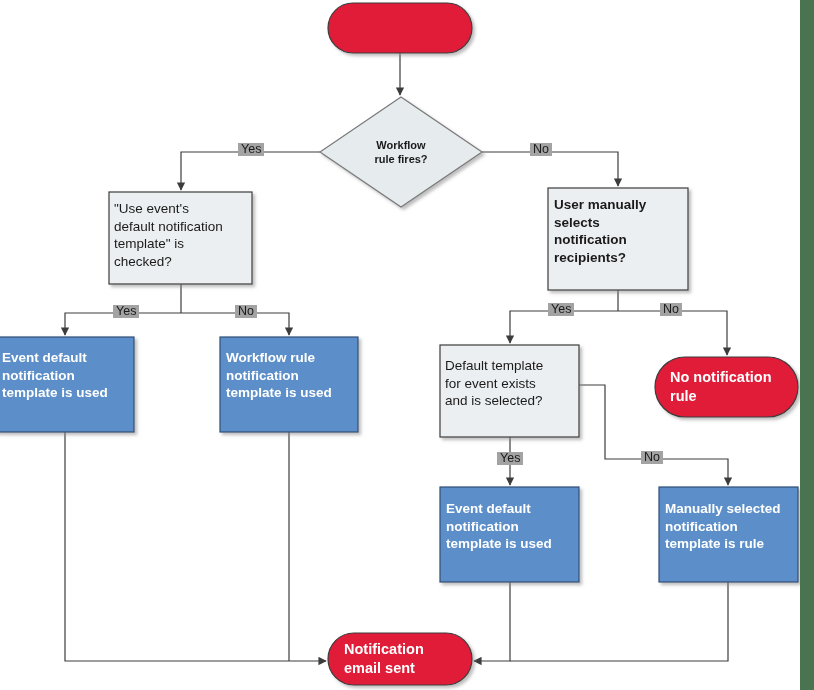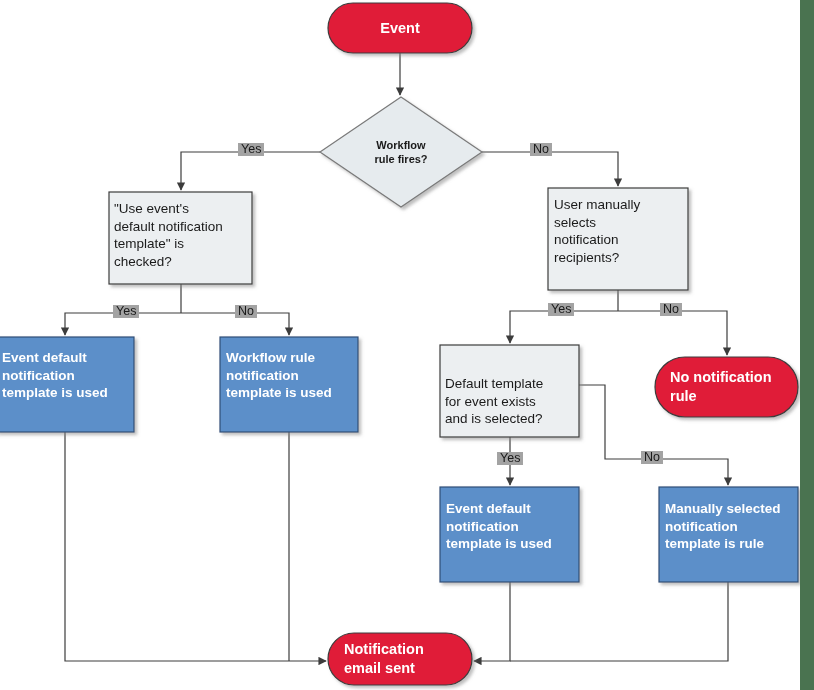--- a/index.html
+++ b/index.html
@@ -142,44 +142,43 @@
 
     <rect x="655" y="357" width="143" height="60" rx="30" ry="30" fill="#e01c38" stroke="#3c3c3c" stroke-width="1.2" filter="url(#softshadow)"></rect>
 
     <rect x="440" y="487" width="139" height="95" fill="#5b8fc9" stroke="#2f4f77" stroke-width="1.2" filter="url(#softshadow)"></rect>
 
     <rect x="659" y="487" width="139" height="95" fill="#5b8fc9" stroke="#2f4f77" stroke-width="1.2" filter="url(#softshadow)"></rect>
 
     <rect x="328" y="633" width="144" height="52" rx="26" ry="26" fill="#e01c38" stroke="#3c3c3c" stroke-width="1.2" filter="url(#softshadow)"></rect>
   </svg>
 
-  <div class="node-label lbl-terminal center" style="left:328px; top:3px; width:144px; height:50px;">Event</div>
 
   <div class="node-label lbl-decision" style="left:336px; top:97px; width:130px; height:110px;">Workflow
 rule fires?</div>
 
   <div class="node-label lbl-process-gray" style="left:114px; top:200px; width:140px; height:80px;">"Use event's
 default notification
 template" is
 checked?</div>
 
-  <div class="node-label lbl-process-gray" style="left:554px; top:196px; width:132px; height:90px;">User manually
+  <div class="node-label lbl-process-gray" style="left:554px; top:196px; width:132px; height:90px;font-weight:bold;">User manually
 selects
 notification
 recipients?</div>
 
   <div class="node-label lbl-process-blue" style="left:2px; top:349px; width:132px; height:80px;">Event default
 notification
 template is used</div>
 
   <div class="node-label lbl-process-blue" style="left:226px; top:349px; width:132px; height:80px;">Workflow rule
 notification
 template is used</div>
 
-  <div class="node-label lbl-process-gray" style="left:445px; top:375px; width:134px; height:78px;">Default template
+  <div class="node-label lbl-process-gray" style="left:445px; top:357px; width:134px; height:78px;">Default template
 for event exists
 and is selected?</div>
 
   <div class="node-label lbl-terminal" style="left:670px; top:357px; width:128px; height:60px;">No notification
 rule</div>
 
   <div class="node-label lbl-process-blue" style="left:446px; top:500px; width:132px; height:80px;">Event default
 notification
 template is used</div>
 

